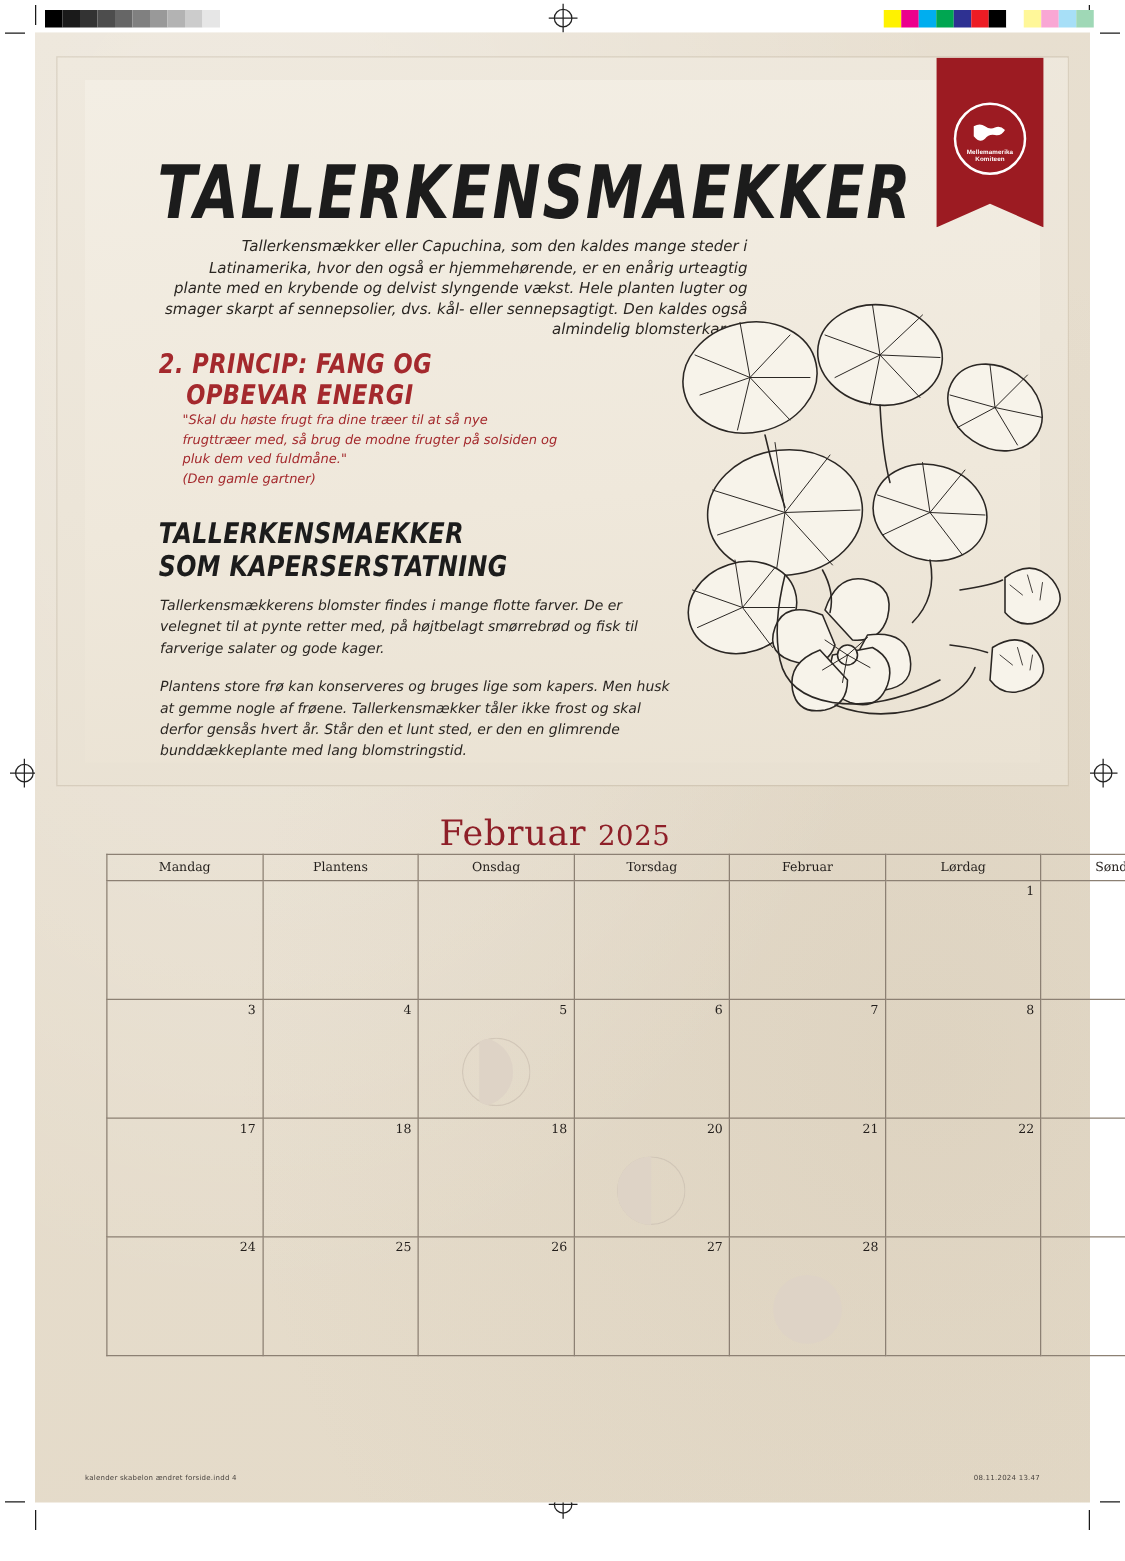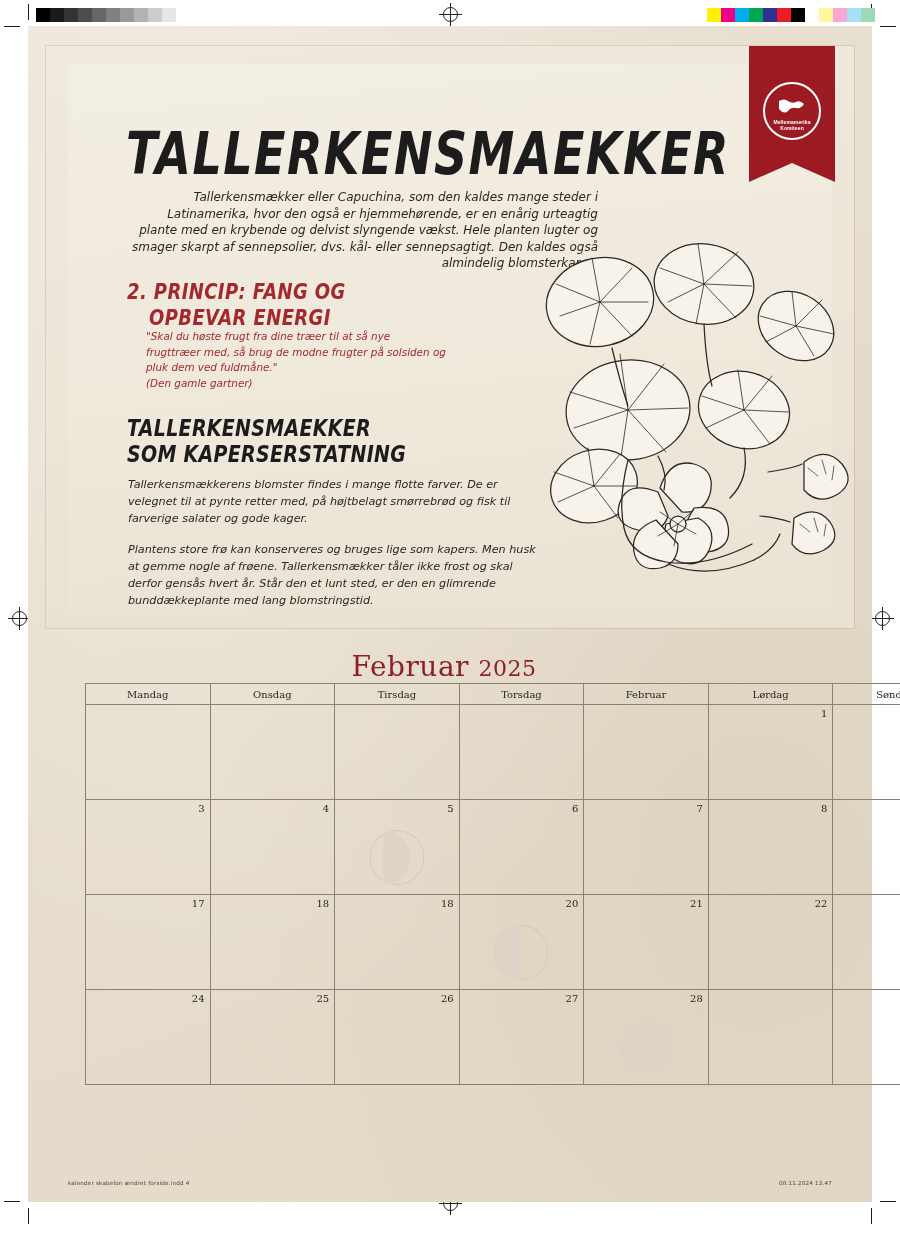--- a/index.html
+++ b/index.html
@@ -434,22 +434,22 @@
     <div id="cal-title">
       <span>Februar</span>
       <span class="small">2025</span>
     </div>
 
     <div id="cal-wrap">
       <table class="cal">
         <thead>
           <tr id="cal-head-row">
               <th>Mandag</th>
+              <th>Plantens</th>
               <th>Onsdag</th>
-              <th>Tirsdag</th>
               <th>Torsdag</th>
               <th>Februar</th>
               <th>Lørdag</th>
               <th>Søndag</th>
             </tr>
         </thead>
         <tbody id="cal-body">
             <tr>
               <td></td>
               <td></td>

